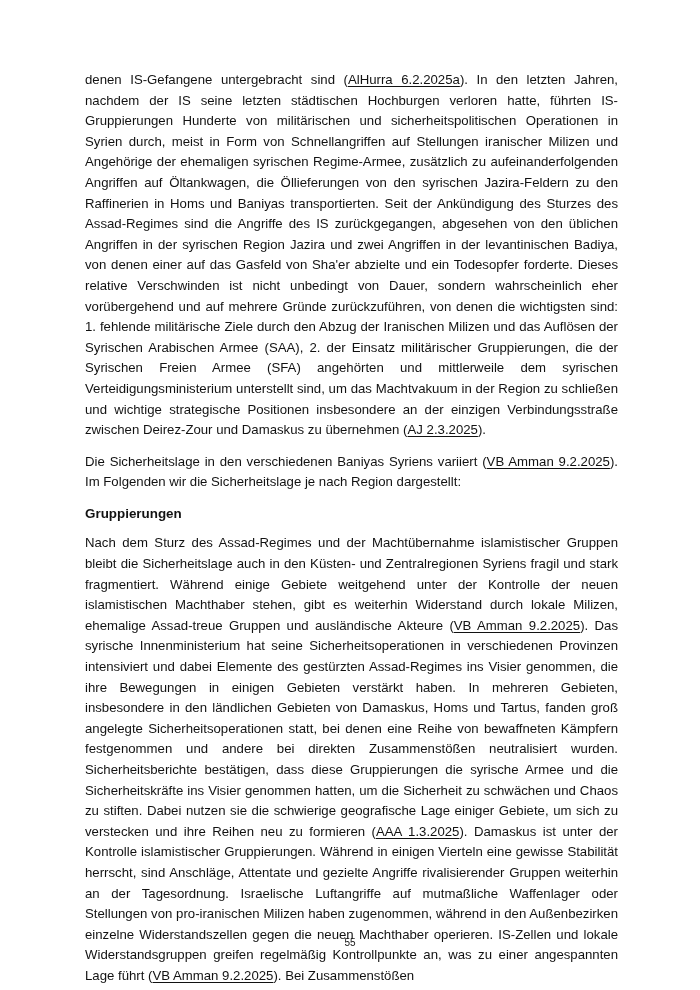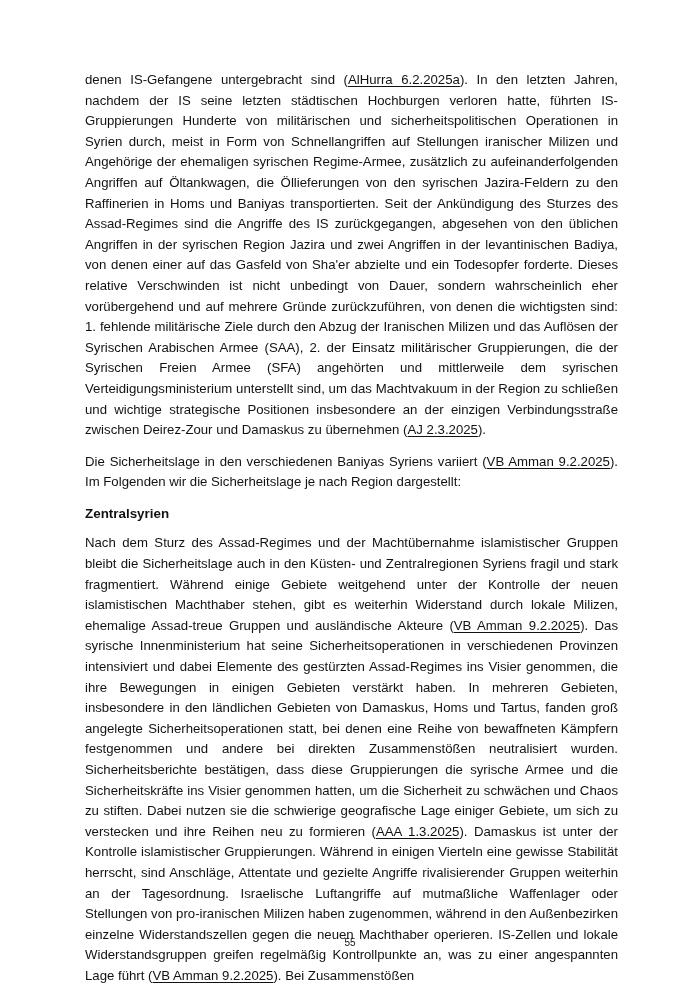--- a/index.html
+++ b/index.html
@@ -53,17 +53,17 @@
     color: #121212;
   }
 </style>
 </head>
 <body>
 
 <div class="page">
   <div class="content">
       <p class="para"><span>denen IS-Gefangene untergebracht sind (</span><a class="citation" href="#">AlHurra 6.2.2025a</a><span>). In den letzten Jahren, nachdem der IS seine letzten städtischen Hochburgen verloren hatte, führten IS-Gruppierungen Hunderte von militärischen und sicherheitspolitischen Operationen in Syrien durch, meist in Form von Schnellangriffen auf Stellungen iranischer Milizen und Angehörige der ehemaligen syrischen Regime-Armee, zusätzlich zu aufeinanderfolgenden Angriffen auf Öltankwagen, die Öllieferungen von den syrischen Jazira-Feldern zu den Raffinerien in Homs und Baniyas transportierten. Seit der Ankündigung des Sturzes des Assad-Regimes sind die Angriffe des IS zurückgegangen, abgesehen von den üblichen Angriffen in der syrischen Region Jazira und zwei Angriffen in der levantinischen Badiya, von denen einer auf das Gasfeld von Sha'er abzielte und ein Todesopfer forderte. Dieses relative Verschwinden ist nicht unbedingt von Dauer, sondern wahrscheinlich eher vorübergehend und auf mehrere Gründe zurückzuführen, von denen die wichtigsten sind: 1. fehlende militärische Ziele durch den Abzug der Iranischen Milizen und das Auflösen der Syrischen Arabischen Armee (SAA), 2. der Einsatz militärischer Gruppierungen, die der Syrischen Freien Armee (SFA) angehörten und mittlerweile dem syrischen Verteidigungsministerium unterstellt sind, um das Machtvakuum in der Region zu schließen und wichtige strategische Positionen insbesondere an der einzigen Verbindungsstraße zwischen Deirez-Zour und Damaskus zu übernehmen (</span><a class="citation" href="#">AJ 2.3.2025</a><span>).</span></p>
       <p class="para"><span>Die Sicherheitslage in den verschiedenen Baniyas Syriens variiert (</span><a class="citation" href="#">VB Amman 9.2.2025</a><span>). Im Folgenden wir die Sicherheitslage je nach Region dargestellt:</span></p>
-      <h2 class="heading">Zentralsyrien</h2>
+      <h2 class="heading">Gruppierungen</h2>
       <p class="para"><span>Nach dem Sturz des Assad-Regimes und der Machtübernahme islamistischer Gruppen bleibt die Sicherheitslage auch in den Küsten- und Zentralregionen Syriens fragil und stark fragmentiert. Während einige Gebiete weitgehend unter der Kontrolle der neuen islamistischen Machthaber stehen, gibt es weiterhin Widerstand durch lokale Milizen, ehemalige Assad-treue Gruppen und ausländische Akteure (</span><a class="citation" href="#">VB Amman 9.2.2025</a><span>). Das syrische Innenministerium hat seine Sicherheitsoperationen in verschiedenen Provinzen intensiviert und dabei Elemente des gestürzten Assad-Regimes ins Visier genommen, die ihre Bewegungen in einigen Gebieten verstärkt haben. In mehreren Gebieten, insbesondere in den ländlichen Gebieten von Damaskus, Homs und Tartus, fanden groß angelegte Sicherheitsoperationen statt, bei denen eine Reihe von bewaffneten Kämpfern festgenommen und andere bei direkten Zusammenstößen neutralisiert wurden. Sicherheitsberichte bestätigen, dass diese Gruppierungen die syrische Armee und die Sicherheitskräfte ins Visier genommen hatten, um die Sicherheit zu schwächen und Chaos zu stiften. Dabei nutzen sie die schwierige geografische Lage einiger Gebiete, um sich zu verstecken und ihre Reihen neu zu formieren (</span><a class="citation" href="#">AAA 1.3.2025</a><span>). Damaskus ist unter der Kontrolle islamistischer Gruppierungen. Während in einigen Vierteln eine gewisse Stabilität herrscht, sind Anschläge, Attentate und gezielte Angriffe rivalisierender Gruppen weiterhin an der Tagesordnung. Israelische Luftangriffe auf mutmaßliche Waffenlager oder Stellungen von pro-iranischen Milizen haben zugenommen, während in den Außenbezirken einzelne Widerstandszellen gegen die neuen Machthaber operieren. IS-Zellen und lokale Widerstandsgruppen greifen regelmäßig Kontrollpunkte an, was zu einer angespannten Lage führt (</span><a class="citation" href="#">VB Amman 9.2.2025</a><span>). Bei Zusammenstößen</span></p>
     </div>
   <div class="page-number">55</div>
 </div>
 
 </body></html>

